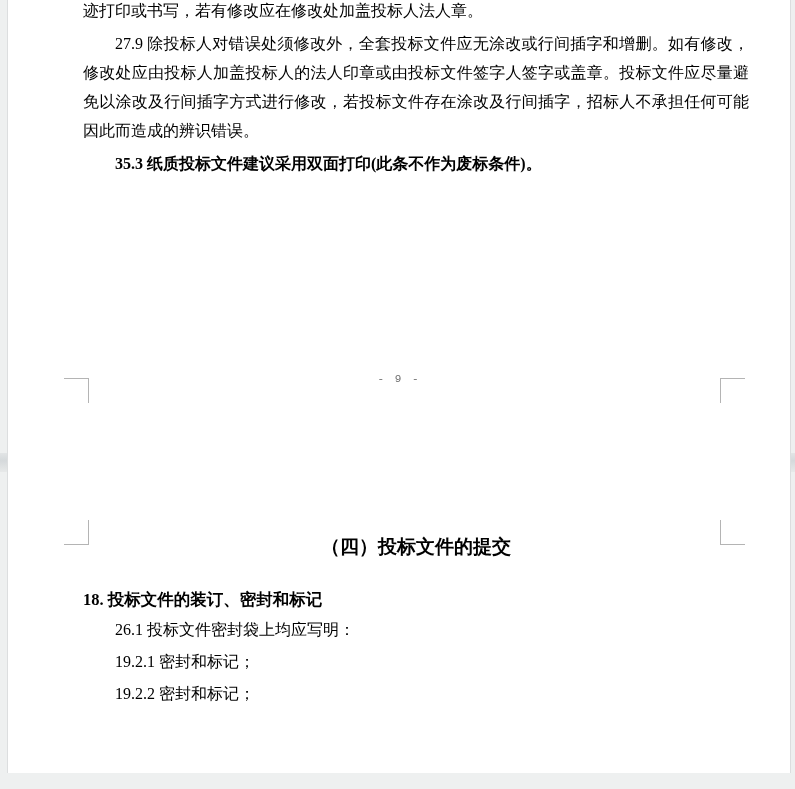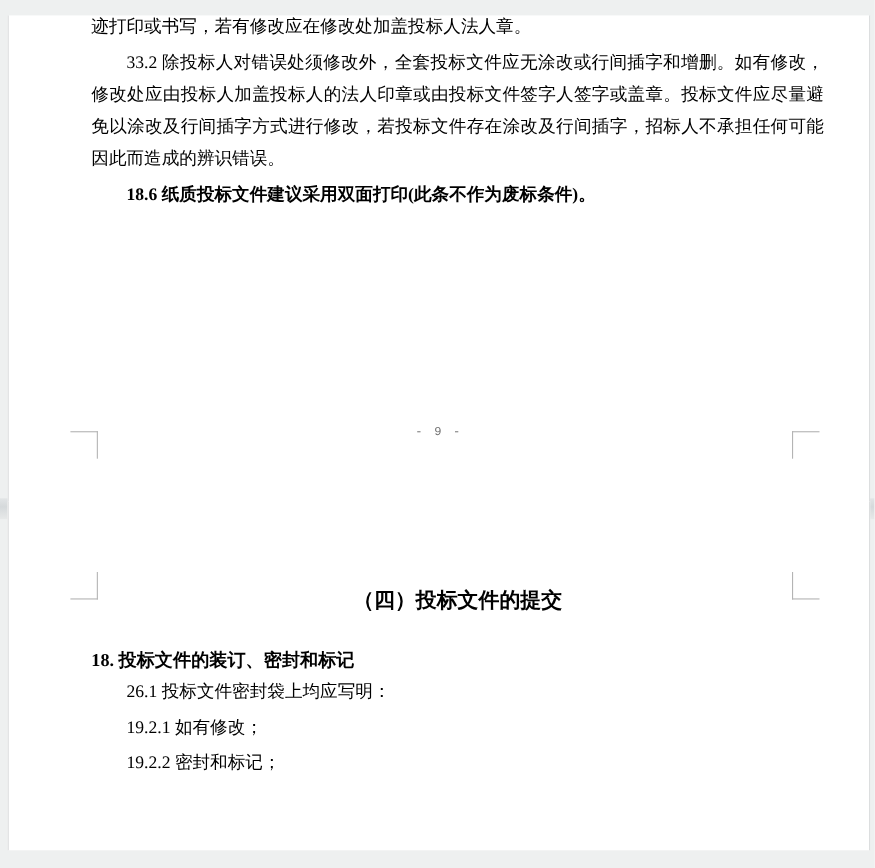--- a/index.html
+++ b/index.html
@@ -16,21 +16,21 @@
     background: #eef0f0;
   }
   .page {
     position: absolute;
     left: 7px; width: 782px;
     background: #ffffff;
     border-left: 1px solid #dcdedf;
     border-right: 1px solid #dcdedf;
     box-sizing: content-box;
   }
-  .page-1 { top: 0; height: 477px; margin-top: 14px; }
+  .page-1 { top: 0; height: 477px; }
   .page-2 { top: 456px; height: 317px; }
   .page-gap {
     position: absolute;
     left: 0; top: 453px; width: 795px; height: 19px;
     background: linear-gradient(180deg, #e2e5e6 0%, #d5d9db 40%, #e7e9e9 100%);
   }
   .content {
     padding: 0 41px 0 75px;
     margin-top: -4px;
     font-size: 16px;
@@ -85,33 +85,33 @@
 </head>
 <body>
 
 <div class="stage">
 
   <div class="page-gap"></div>
 
   <div class="page page-1">
     <div class="content">
       <p>迹打印或书写，若有修改应在修改处加盖投标人法人章。</p>
-      <p class="indent">33.2 除投标人对错误处须修改外，全套投标文件应无涂改或行间插字和增删。如有修改，修改处应由投标人加盖投标人的法人印章或由投标文件签字人签字或盖章。投标文件应尽量避免以涂改及行间插字方式进行修改，若投标文件存在涂改及行间插字，招标人不承担任何可能因此而造成的辨识错误。</p>
-      <p class="indent bold">18.6 纸质投标文件建议采用双面打印(此条不作为废标条件)。</p>
+      <p class="indent">27.9 除投标人对错误处须修改外，全套投标文件应无涂改或行间插字和增删。如有修改，修改处应由投标人加盖投标人的法人印章或由投标文件签字人签字或盖章。投标文件应尽量避免以涂改及行间插字方式进行修改，若投标文件存在涂改及行间插字，招标人不承担任何可能因此而造成的辨识错误。</p>
+      <p class="indent bold">35.3 纸质投标文件建议采用双面打印(此条不作为废标条件)。</p>
     </div>
     <div class="page-number">- 9 -</div>
     <div class="mark bl"></div>
     <div class="mark br"></div>
   </div>
 
   <div class="page page-2">
     <div class="content2">
       <h1 class="section-heading">（四）投标文件的提交</h1>
       <h2 class="clause-heading">18. 投标文件的装订、密封和标记</h2>
       <p class="indent">26.1 投标文件密封袋上均应写明：</p>
-      <p class="indent">19.2.1 如有修改；</p>
+      <p class="indent">19.2.1 密封和标记；</p>
       <p class="indent">19.2.2 密封和标记；</p>
     </div>
     <div class="mark tl"></div>
     <div class="mark tr"></div>
   </div>
 
 </div>
 
 </body></html>

